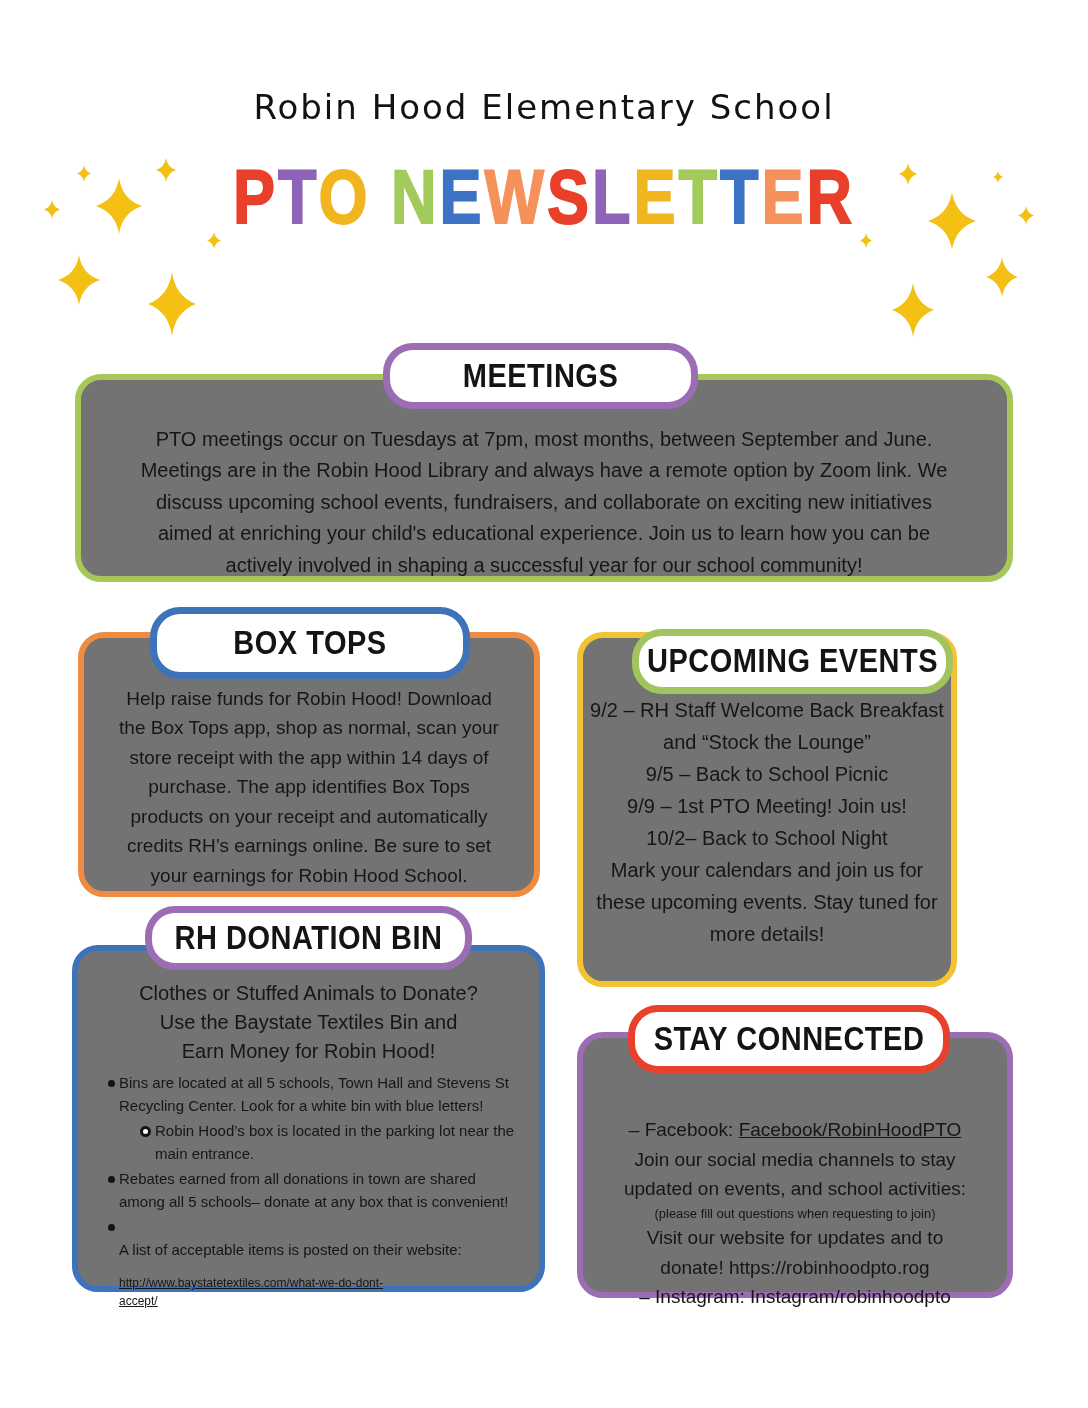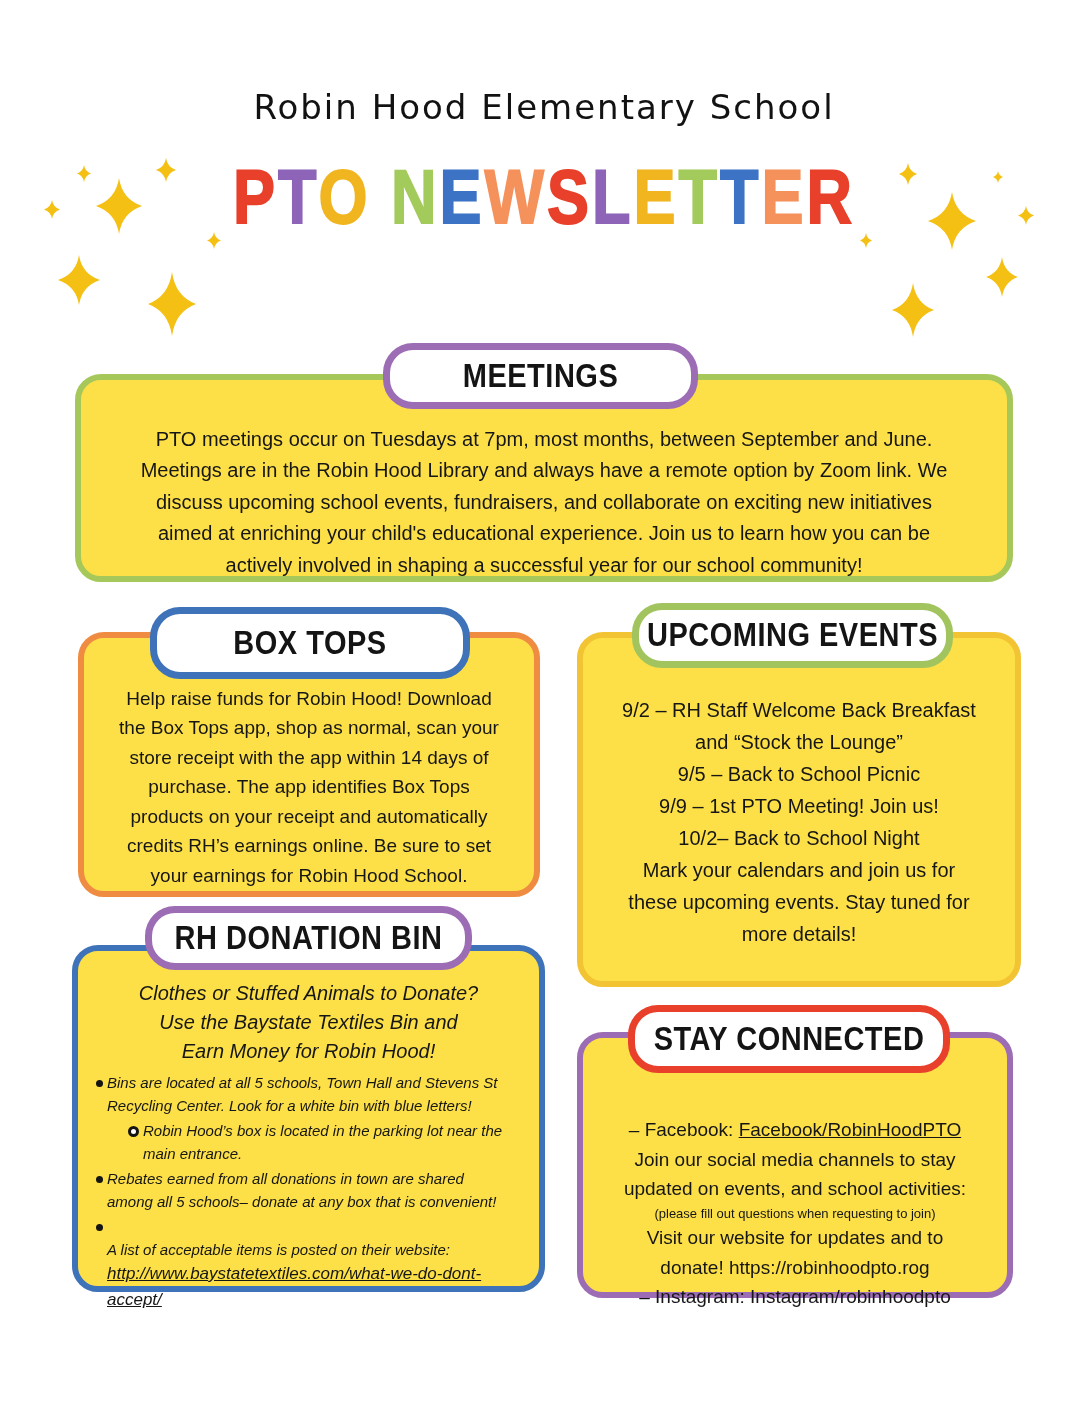--- a/index.html
+++ b/index.html
@@ -16,56 +16,56 @@
            -webkit-text-stroke:1.5px;white-space:nowrap;}
   .issue-wrap{position:absolute;top:252px;left:0;width:100%;text-align:center;}
   .issue{display:inline-block;font-weight:900;font-size:44px;letter-spacing:2px;
          transform:scale(0.95,1.25);transform-origin:top center;color:#141414;}
 
   
   .sp{position:absolute;z-index:0;}
   .sp path{fill:#F4C014;}
 
   
-  .bodybox{position:absolute;background:#fde047;border-radius:26px;z-index:1;box-sizing:border-box;}
+  .bodybox{position:absolute;background:#737373;border-radius:26px;z-index:1;box-sizing:border-box;}
   .pill{position:absolute;background:#fff;border-radius:30px;z-index:2;box-sizing:border-box;
         display:flex;align-items:center;justify-content:center;}
   .pill span{font-weight:900;font-size:29px;letter-spacing:.5px;color:#141414;
              transform:scaleY(1.12);white-space:nowrap;}
 
   .meetings-pill{left:383px;top:343px;width:315px;height:66px;border:7px solid #9C6CB4;}
   .meetings-body{left:75px;top:374px;width:938px;height:208px;border:6px solid #A6C85B;padding:44px 16px 0;}
 
   .boxtops-pill{left:150px;top:607px;width:320px;height:72px;border:7px solid #3E72B9;}
   .boxtops-body{left:78px;top:632px;width:462px;height:265px;border:6px solid #F08B42;padding:46px 8px 0;}
 
-  .events-pill{left:632px;top:603px;width:321px;height:65px;border:7px solid #A2C45E;}
-  .events-body{left:577px;top:632px;width:444px;height:355px;border:6px solid #F2C433;padding:56px 6px 0;}
+  .events-pill{left:632px;top:629px;width:321px;height:65px;border:7px solid #A2C45E;}
+  .events-body{left:577px;top:632px;width:380px;height:355px;border:6px solid #F2C433;padding:56px 6px 0;}
 
   .donation-pill{left:145px;top:906px;width:327px;height:64px;border:7px solid #9C6CB4;}
-  .donation-body{left:72px;top:945px;width:473px;height:347px;border:6px solid #3E72B9;padding:28px 12px 0;font-style:italic;}
+  .donation-body{left:72px;top:945px;width:473px;height:347px;border:6px solid #3E72B9;padding:28px 24px 0;}
 
   .stay-pill{left:628px;top:1005px;width:322px;height:68px;border:7px solid #E8402B;}
   .stay-body{left:577px;top:1032px;width:436px;height:266px;border:6px solid #9C6CB4;padding:48px 6px 0;text-align:center;}
 
   
   .ctext{white-space:pre-line;text-align:center;margin:0;color:#161616;}
   .meetings-text{font-size:20px;line-height:1.57;}
   .boxtops-text{font-size:19px;line-height:1.55;}
   .events-text{font-size:20px;line-height:1.6;}
   .donation-intro{font-size:20px;line-height:1.45;margin:0 0 6px;}
 
   .bullets{margin:0;}
   .bullet{display:flex;gap:4px;padding-left:6px;margin-top:3px;}
   .bullet.sub{padding-left:38px;}
   .dot{width:7px;height:7px;border-radius:50%;background:#141414;margin-top:8px;flex:none;}
   .odot{width:5px;height:5px;border-radius:50%;border:3px solid #141414;background:#fff;margin-top:6px;flex:none;}
   .btext{white-space:pre-line;font-size:15px;line-height:1.5;text-align:left;color:#161616;}
-  .weblink{display:block;white-space:pre-line;font-size:17px;line-height:1.5;
-           color:#161616;text-decoration:underline;cursor:pointer;}
+  .weblink{display:block;white-space:pre-line;font-size:12px;line-height:1.5;
+           color:#161616;text-decoration:underline;cursor:pointer;margin-top:13px;}
 
   .stay-line{white-space:pre-line;font-size:19px;line-height:1.55;color:#161616;}
   .stay-note{white-space:pre-line;font-size:13px;line-height:1.5;color:#161616;}
   .fblink{text-decoration:underline;cursor:pointer;color:#161616;}
 </style>
 </head>
 <body>
 
 <div class="page">
 

